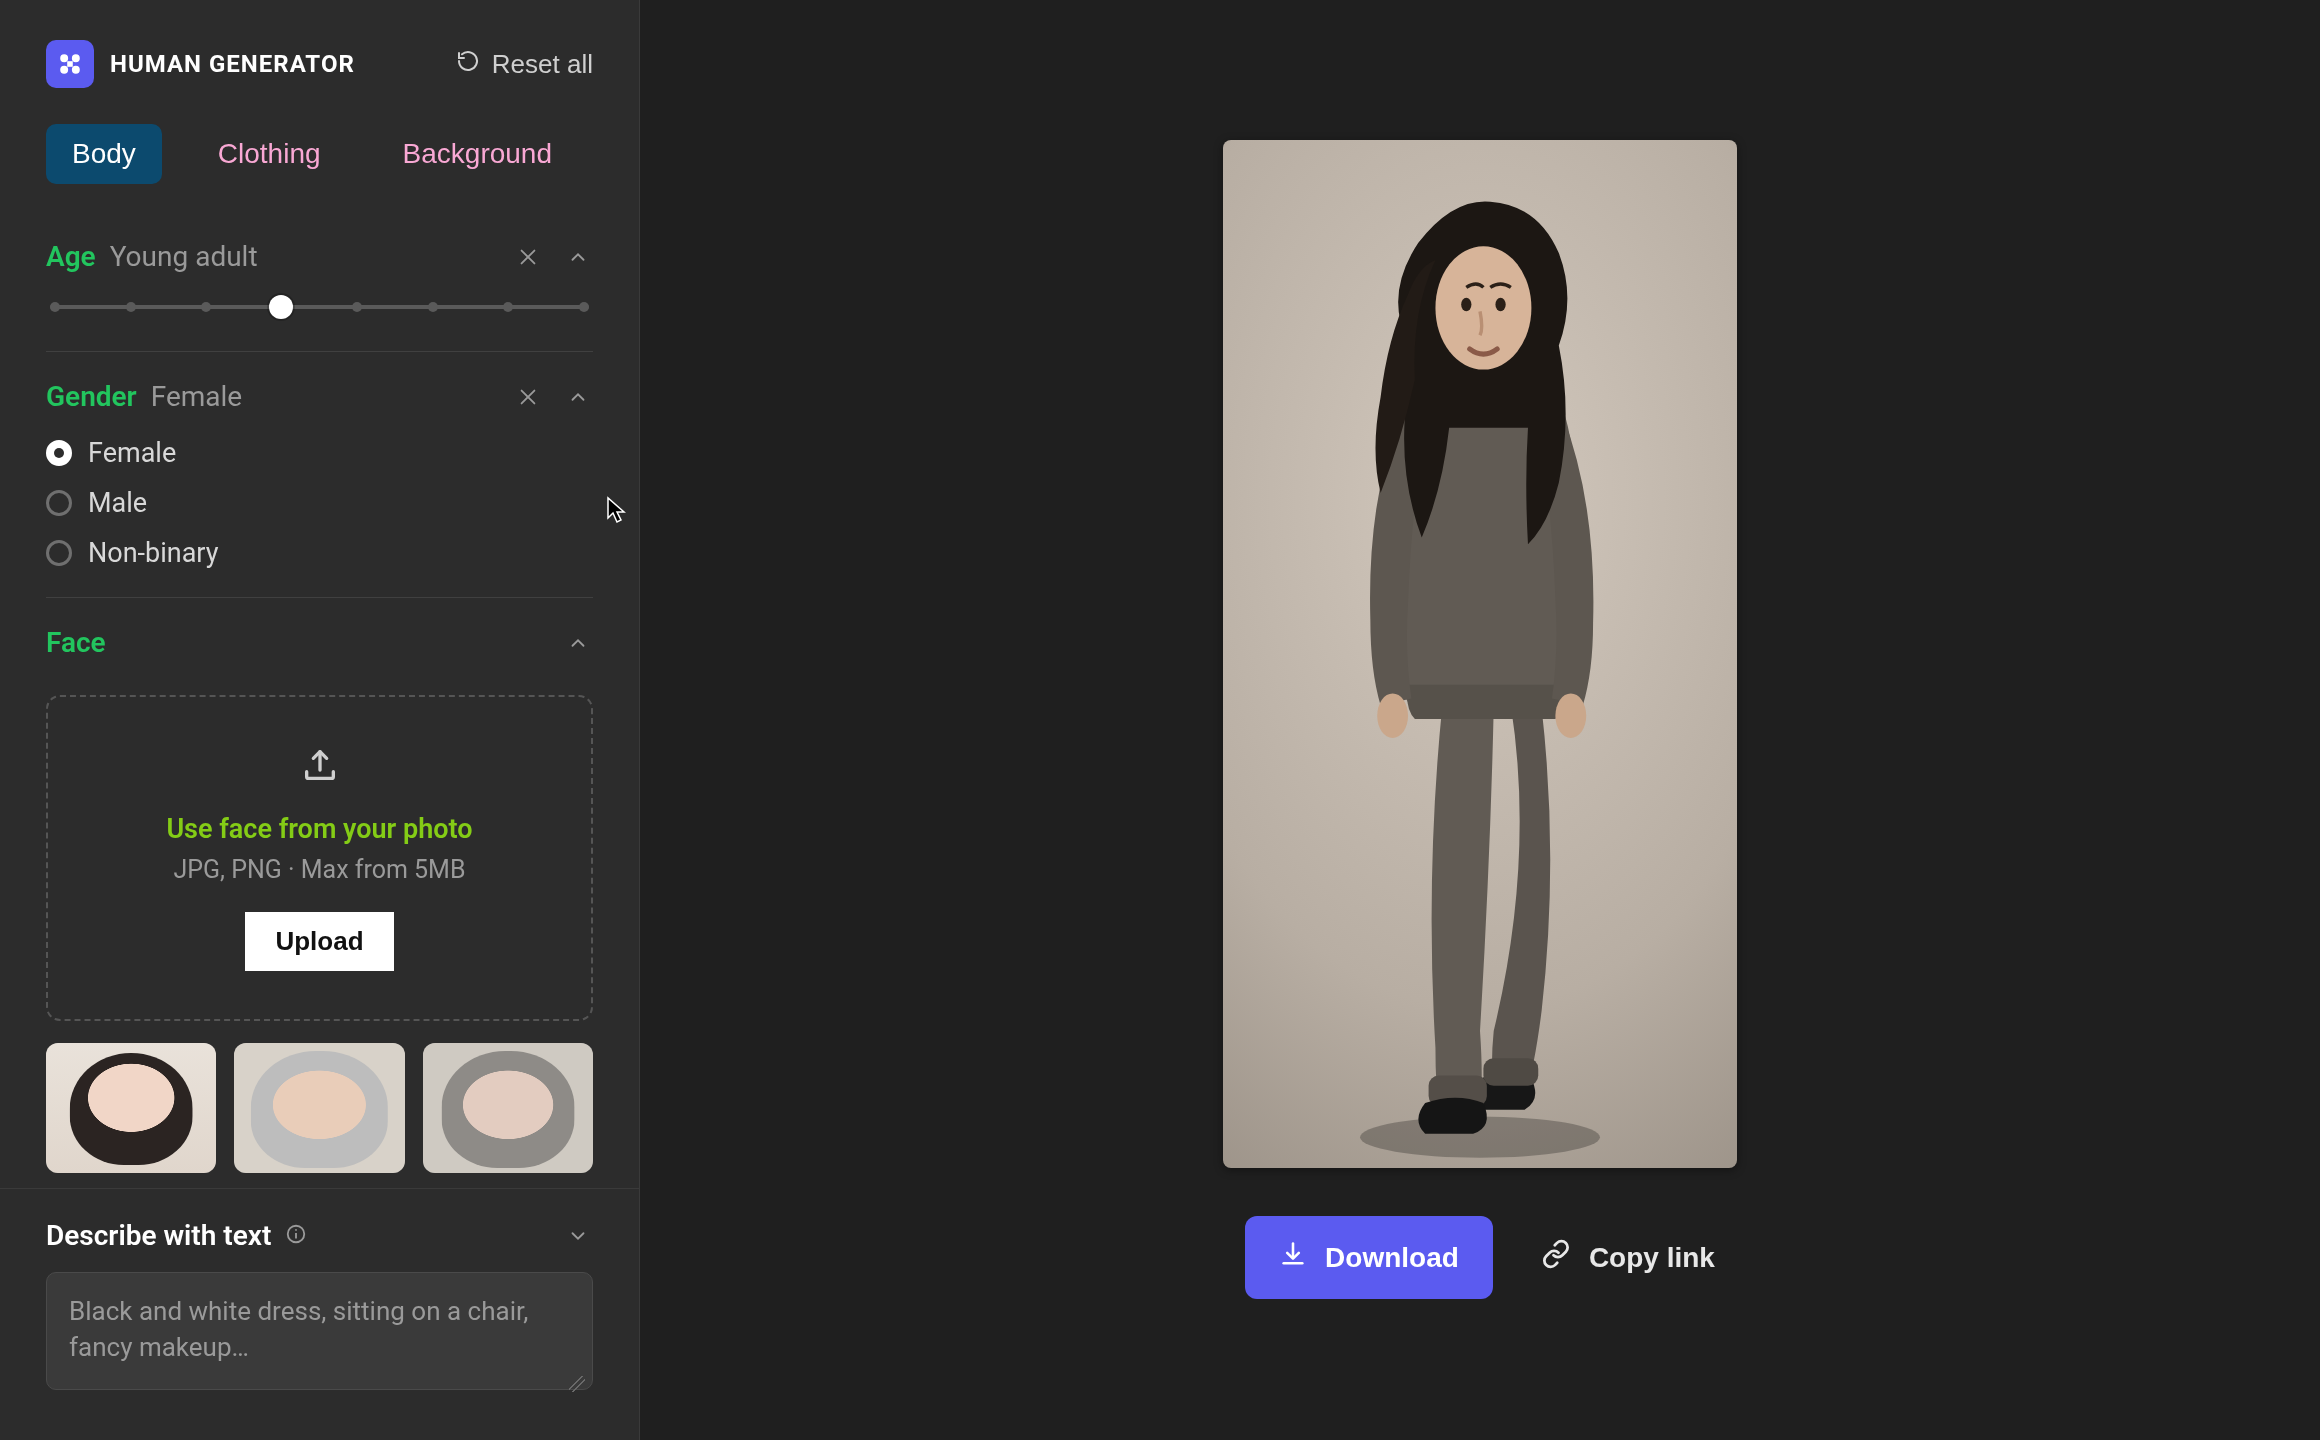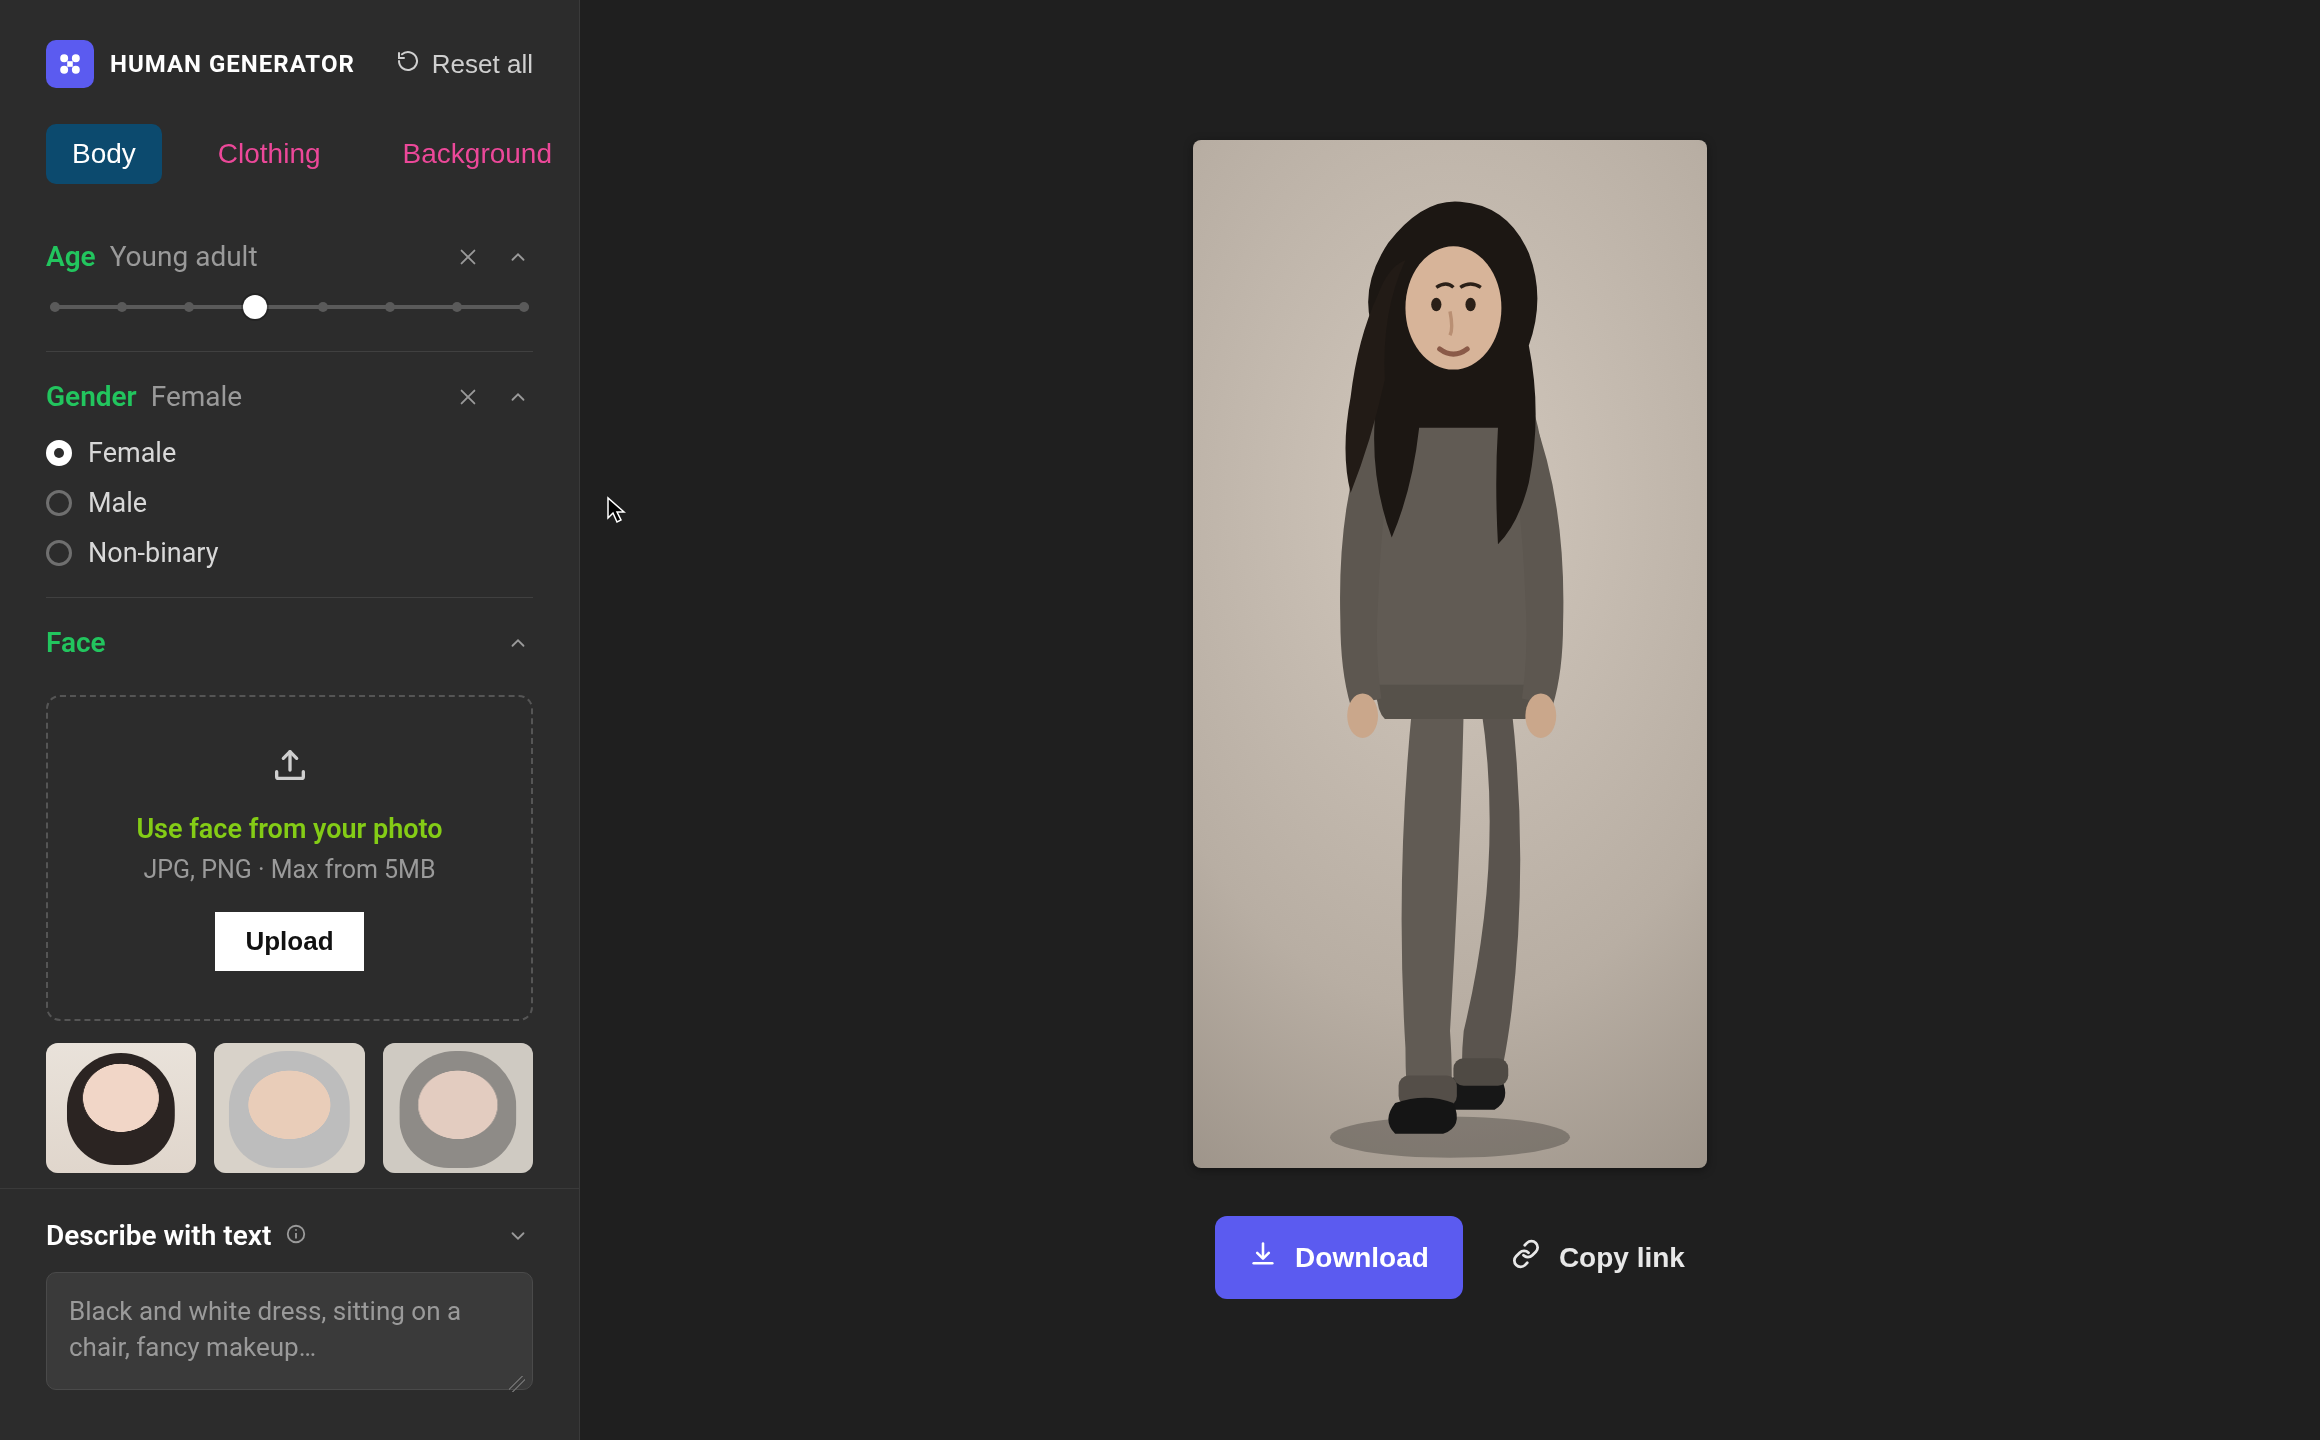--- a/index.html
+++ b/index.html
@@ -6,21 +6,21 @@
   html, body { width: 2320px; height: 1440px; overflow: hidden; }
   body {
     background: #1f1f1f;
     color: #e5e5e5;
     font-family: -apple-system, BlinkMacSystemFont, "Segoe UI", Roboto, Helvetica, Arial, sans-serif;
     display: flex;
   }
 
   
   .sidebar {
-    width: 580px;
+    width: 640px;
     height: 1440px;
     background: #2c2c2c;
     border-right: 1px solid #3a3a3a;
     display: flex;
     flex-direction: column;
     position: relative;
   }
   .sidebar-scroll {
     padding: 40px 46px 0 46px;
     flex: 0 0 1188px;
@@ -44,21 +44,21 @@
 
   .reset-btn {
     display: flex; align-items: center; gap: 12px;
     color: #d0d0d0; font-size: 26px; cursor: pointer;
     background: none; border: none;
   }
   .reset-btn svg { width: 24px; height: 24px; }
 
   .tabs { display: flex; gap: 30px; margin-bottom: 56px; }
   .tab {
-    font-size: 28px; color: #ec4899; padding: 14px 26px;
+    font-size: 28px; color: #f9a8d4; padding: 14px 26px;
     border-radius: 10px; cursor: pointer; background: none; border: none;
   }
   .tab.active { background: #0c4a6e; color: #fff; }
 
   .section {
     border-bottom: 1px solid #404040;
     padding-bottom: 28px;
     margin-bottom: 28px;
   }
   .section-head {

